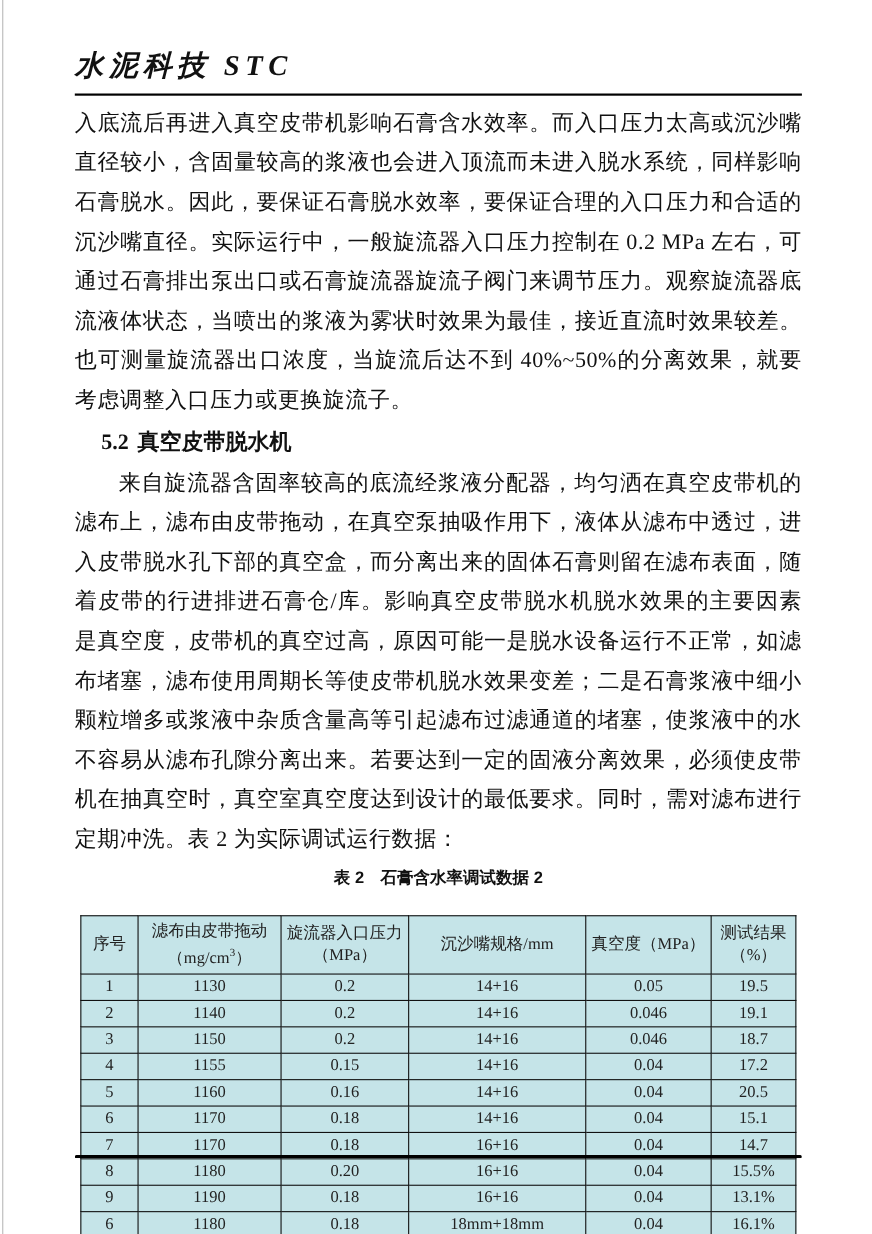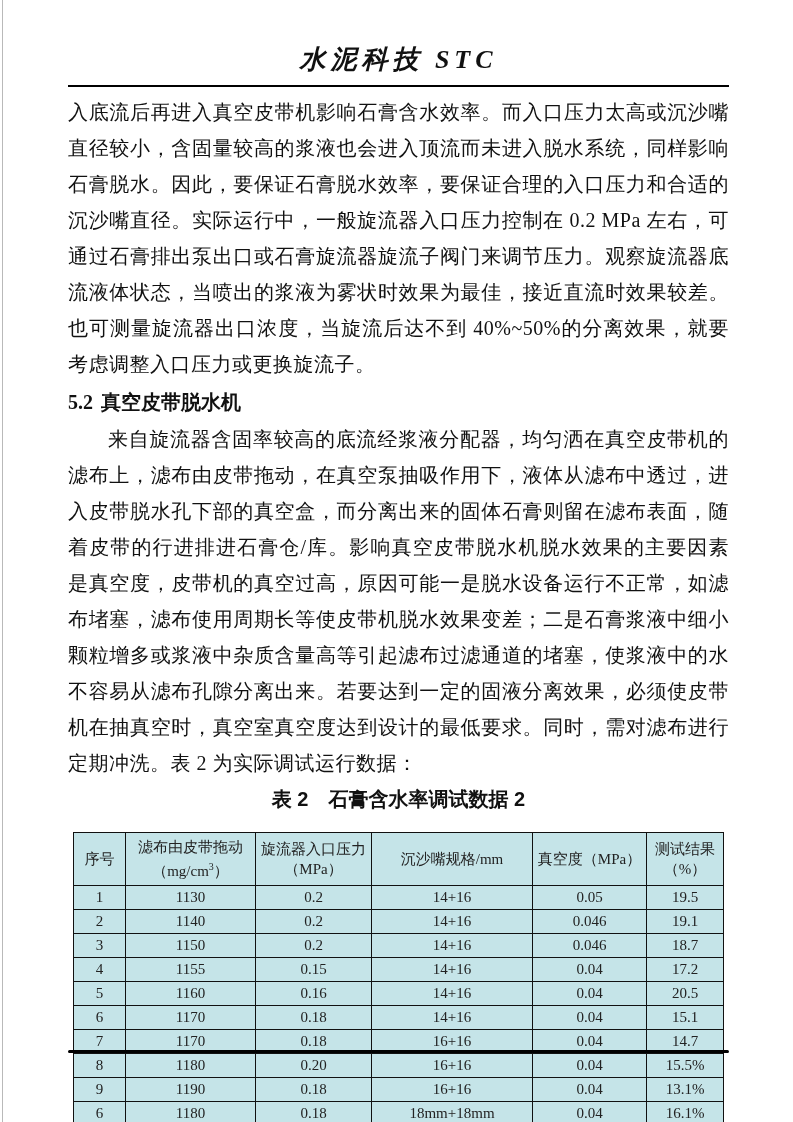--- a/index.html
+++ b/index.html
@@ -11,21 +11,20 @@
     font-family: "Liberation Serif", "DejaVu Serif", serif;
     color: #111;
   }
   .scan-edge {
     position: absolute; left: 2px; top: 0; width: 1px; height: 100%;
     background: #b9b9b9;
   }
   .content { position: absolute; left: 68px; top: 0; width: 661px; }
   .journal-title {
     margin-top: 44px;
-    text-align: center;
     font-size: 26px;
     line-height: 32px;
     font-style: italic;
     font-weight: bold;
     letter-spacing: 5px;
   }
   .header-rule { margin-top: 9px; border-top: 2px solid #000; }
   .para {
     margin-top: 7px;
     font-size: 20px;
@@ -33,32 +32,32 @@
     text-align: justify;
     letter-spacing: 0.5px;
   }
   .para.indent { text-indent: 2em; margin-top: 0; }
   .section-heading {
     margin: 5px 0 4px 0;
     font-size: 20px;
     line-height: 30px;
     font-weight: bold;
   }
-  .section-heading .sec-num { font-family: "Liberation Serif", serif; }
+  .section-heading .sec-num { font-family: "Liberation Serif", serif; margin-left: 24px; }
   .section-heading .sec-title {
     font-family: "Liberation Sans", "DejaVu Sans", sans-serif;
     margin-left: 8px;
     text-align: center;
   }
   .table-caption {
     margin-top: 8px;
     text-align: center;
     font-family: "Liberation Sans", "DejaVu Sans", sans-serif;
     font-weight: bold;
-    font-size: 20px;
+    font-size: 15px;
     line-height: 20px;
   }
   table.data-table {
     margin: 23px auto 0 auto;
     width: 650px;
     table-layout: fixed;
     border-collapse: collapse;
   }
   .data-table th, .data-table td {
     border: 1.7px solid #111;

